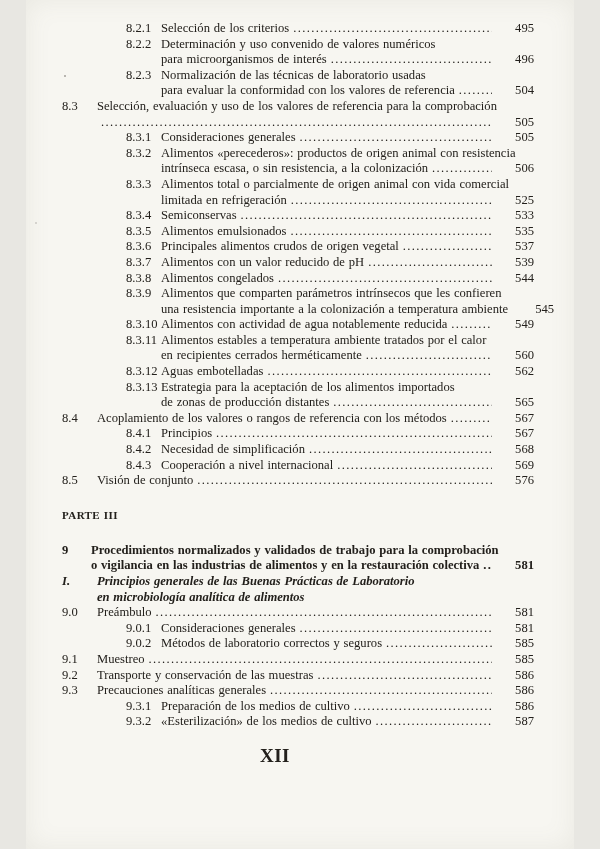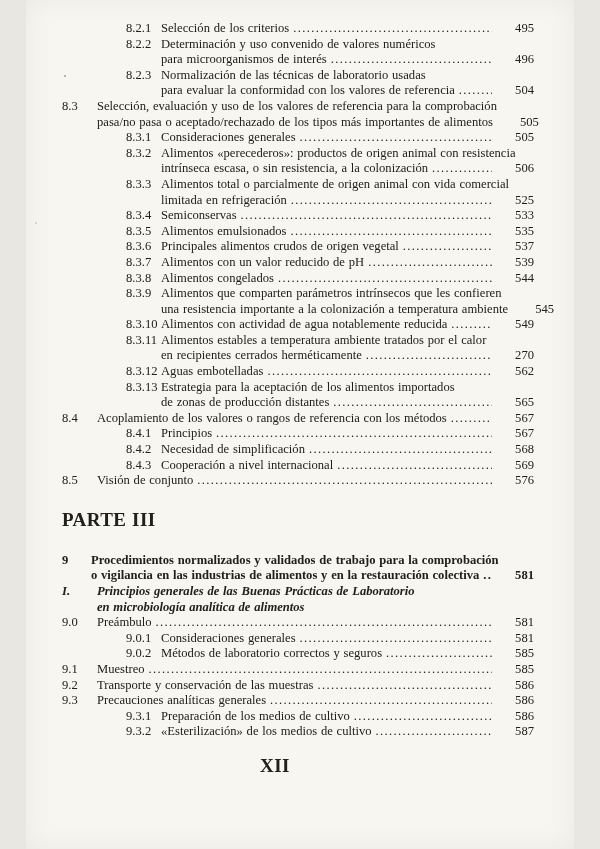--- a/index.html
+++ b/index.html
@@ -47,21 +47,21 @@
   }
   .leader::after {
     content: "..........................................................................................................................................................";
   }
   .pg { flex: 0 0 42px; text-align: right; }
   .bold { font-weight: bold; }
   .bolditalic { font-weight: bold; font-style: italic; }
   .part-heading {
     margin: 20px 0 22px 0;
     font-weight: bold;
-    font-size: 19px;
+    font-size: 11px;
     letter-spacing: 0.4px;
   }
   .footer {
     margin-top: 15px;
     text-align: center;
     transform: translateX(-23px);
     font-weight: bold;
     font-size: 19px;
     letter-spacing: 0.5px;
   }
@@ -112,21 +112,20 @@
           <span class="leader"></span>
           <span class="pg">504</span>
         </div>
       </div>
       <div class="entry level2">
         <div class="line">
           <span class="num">8.3</span>
           <span class="txt">Selección, evaluación y uso de los valores de referencia para la comprobación</span>
         </div>
         <div class="line cont">
-          <span class="txt">pasa/no pasa o aceptado/rechazado de los tipos más importantes de alimentos</span>
           <span class="leader"></span>
           <span class="pg">505</span>
         </div>
       </div>
       <div class="entry level3">
         <div class="line">
           <span class="num">8.3.1</span>
           <span class="txt">Consideraciones generales</span>
           <span class="leader"></span>
           <span class="pg">505</span>
@@ -214,21 +213,21 @@
         </div>
       </div>
       <div class="entry level3">
         <div class="line">
           <span class="num">8.3.11</span>
           <span class="txt">Alimentos estables a temperatura ambiente tratados por el calor</span>
         </div>
         <div class="line cont">
           <span class="txt">en recipientes cerrados herméticamente</span>
           <span class="leader"></span>
-          <span class="pg">270</span>
+          <span class="pg">560</span>
         </div>
       </div>
       <div class="entry level3">
         <div class="line">
           <span class="num">8.3.12</span>
           <span class="txt">Aguas embotelladas</span>
           <span class="leader"></span>
           <span class="pg">562</span>
         </div>
       </div>

